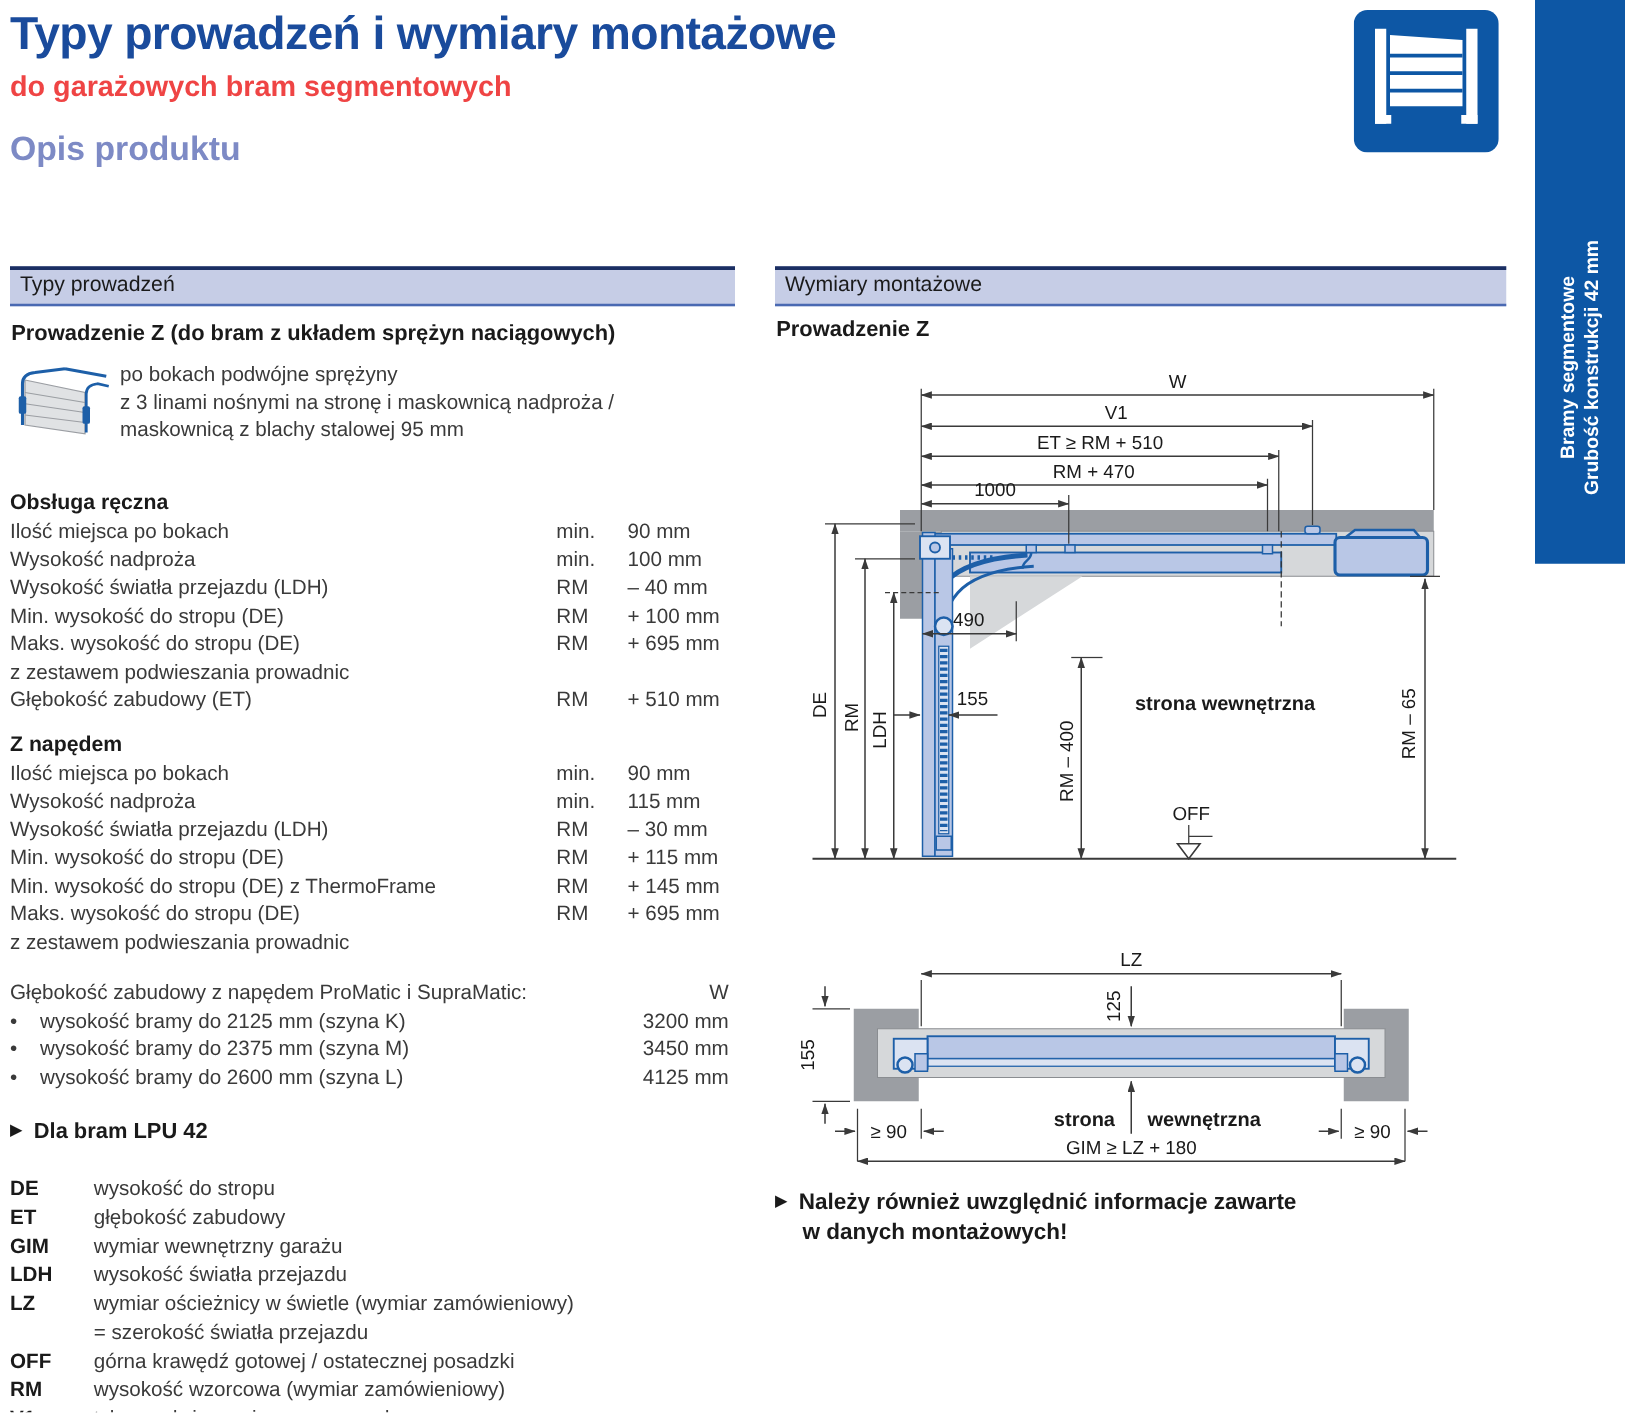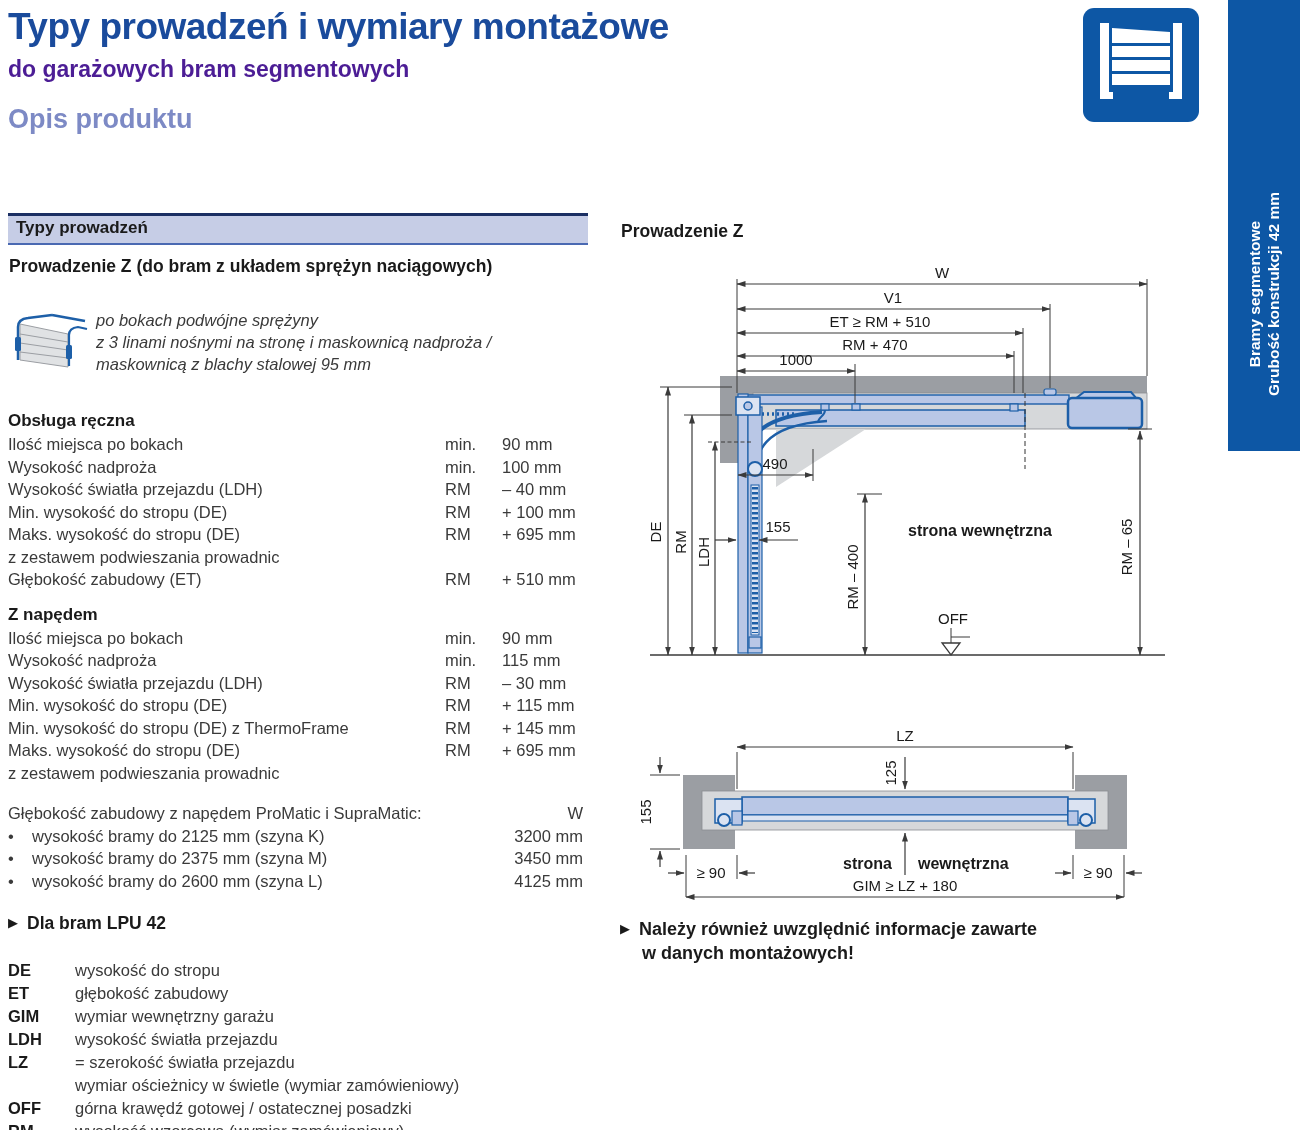--- a/index.html
+++ b/index.html
@@ -1,37 +1,37 @@
 <!DOCTYPE html>
 <html><head>
 <meta charset="utf-8">
 <style>
   html,body{margin:0;padding:0;background:#fff;}
   #page{position:relative;width:1300px;height:1130px;background:#fff;overflow:hidden;
         font-family:"Liberation Sans","DejaVu Sans",sans-serif;color:#3a3a3a;}
   
   .h1{position:absolute;left:8px;top:6px;font-size:37px;font-weight:bold;color:#1a4b9c;letter-spacing:-0.5px;}
-  .h2{position:absolute;left:8px;top:56px;font-size:23px;font-weight:bold;color:#4c1d95;}
+  .h2{position:absolute;left:8px;top:56px;font-size:23px;font-weight:bold;color:#ef4444;}
   .h3{position:absolute;left:8px;top:104px;font-size:27px;font-weight:bold;color:#7d8ac5;}
   
   .side-band{position:absolute;left:1228px;top:0;width:72px;height:451px;background:#0d57a5;}
   .side-band .rot{position:absolute;left:-129px;top:258px;width:330px;height:72px;
       transform:rotate(-90deg);display:flex;flex-direction:column;justify-content:center;align-items:center;}
   .side-band .rot div{color:#fff;font-weight:bold;font-size:15.5px;line-height:19px;white-space:nowrap;}
   
   .picto{position:absolute;left:1083px;top:8px;width:116px;height:114px;}
   
   .col{position:absolute;top:213px;}
   .col-left{left:8px;width:580px;}
   .col-right{left:620px;width:585px;}
   .secbar{height:24px;background:#c6cde6;border-top:3px solid #1b2f63;border-bottom:2px solid #4a69b2;
-      font-size:17px;font-weight:bold;color:#1a1a1a;padding:2px 16px 1px 8px;}
+      font-size:17px;font-weight:normal;color:#1a1a1a;padding:2px 16px 1px 8px;}
   .subhead{font-size:17.5px;font-weight:bold;color:#1a1a1a;margin:11px 0 0 1px;}
   
-  .intro{display:flex;margin-top:30px;font-style:italic;}
+  .intro{display:flex;margin-top:10px;}
   .intro .ic{width:88px;flex:0 0 88px;}
   .intro .tx{font-size:16.5px;line-height:22px;color:#3a3a3a;padding-top:2px;}
   
   .spec-title{font-size:17px;font-weight:bold;color:#1a1a1a;margin-top:30px;}
   .spec{margin-top:2px;}
   .srow{display:grid;grid-template-columns:437px 57px 1fr;font-size:16.5px;line-height:22.5px;color:#3a3a3a;}
   .srow .v{text-align:left;padding-right:5px;}
   
   .depth{margin-top:18px;}
   .drow{display:grid;grid-template-columns:24px 413px 57px 1fr;font-size:16.5px;line-height:22.5px;color:#3a3a3a;}
@@ -230,41 +230,42 @@
           <div class="k">GIM</div>
           <div>wymiar wewnętrzny garażu</div>
         </div>
       <div class="lrow">
           <div class="k">LDH</div>
           <div>wysokość światła przejazdu</div>
         </div>
       <div class="lrow">
           <div class="k">LZ</div>
         <div>
+            <div>wymiar ościeżnicy w świetle (wymiar zamówieniowy)</div>
             <div>= szerokość światła przejazdu</div>
-            <div>wymiar ościeżnicy w świetle (wymiar zamówieniowy)</div>
           </div>
         </div>
       <div class="lrow">
           <div class="k">OFF</div>
           <div>górna krawędź gotowej / ostatecznej posadzki</div>
         </div>
       <div class="lrow">
           <div class="k">RM</div>
           <div>wysokość wzorcowa (wymiar zamówieniowy)</div>
         </div>
       <div class="lrow">
           <div class="k">V1</div>
           <div>tylne podwieszenie szyny napędu</div>
         </div>
 
     </div>
   </div>
 
   <div class="col col-right">
+    <div class="secbar">Wymiary montażowe</div>
     <div class="subhead" style="margin-top:8px">Prowadzenie Z</div>
 
     <svg width="585" height="430" viewBox="0 0 585 430" style="display:block;margin-top:5px">
       <defs>
         <marker id="arrE" markerWidth="9" markerHeight="8" refX="8.5" refY="3" orient="auto" markerUnits="userSpaceOnUse">
           <path d="M0,0 L9,3 L0,6 z" fill="#3a3a3a"></path>
           </marker>
         <marker id="arrS" markerWidth="9" markerHeight="8" refX="0.5" refY="3" orient="auto" markerUnits="userSpaceOnUse">
           <path d="M9,0 L0,3 L9,6 z" fill="#3a3a3a"></path>
           </marker>

